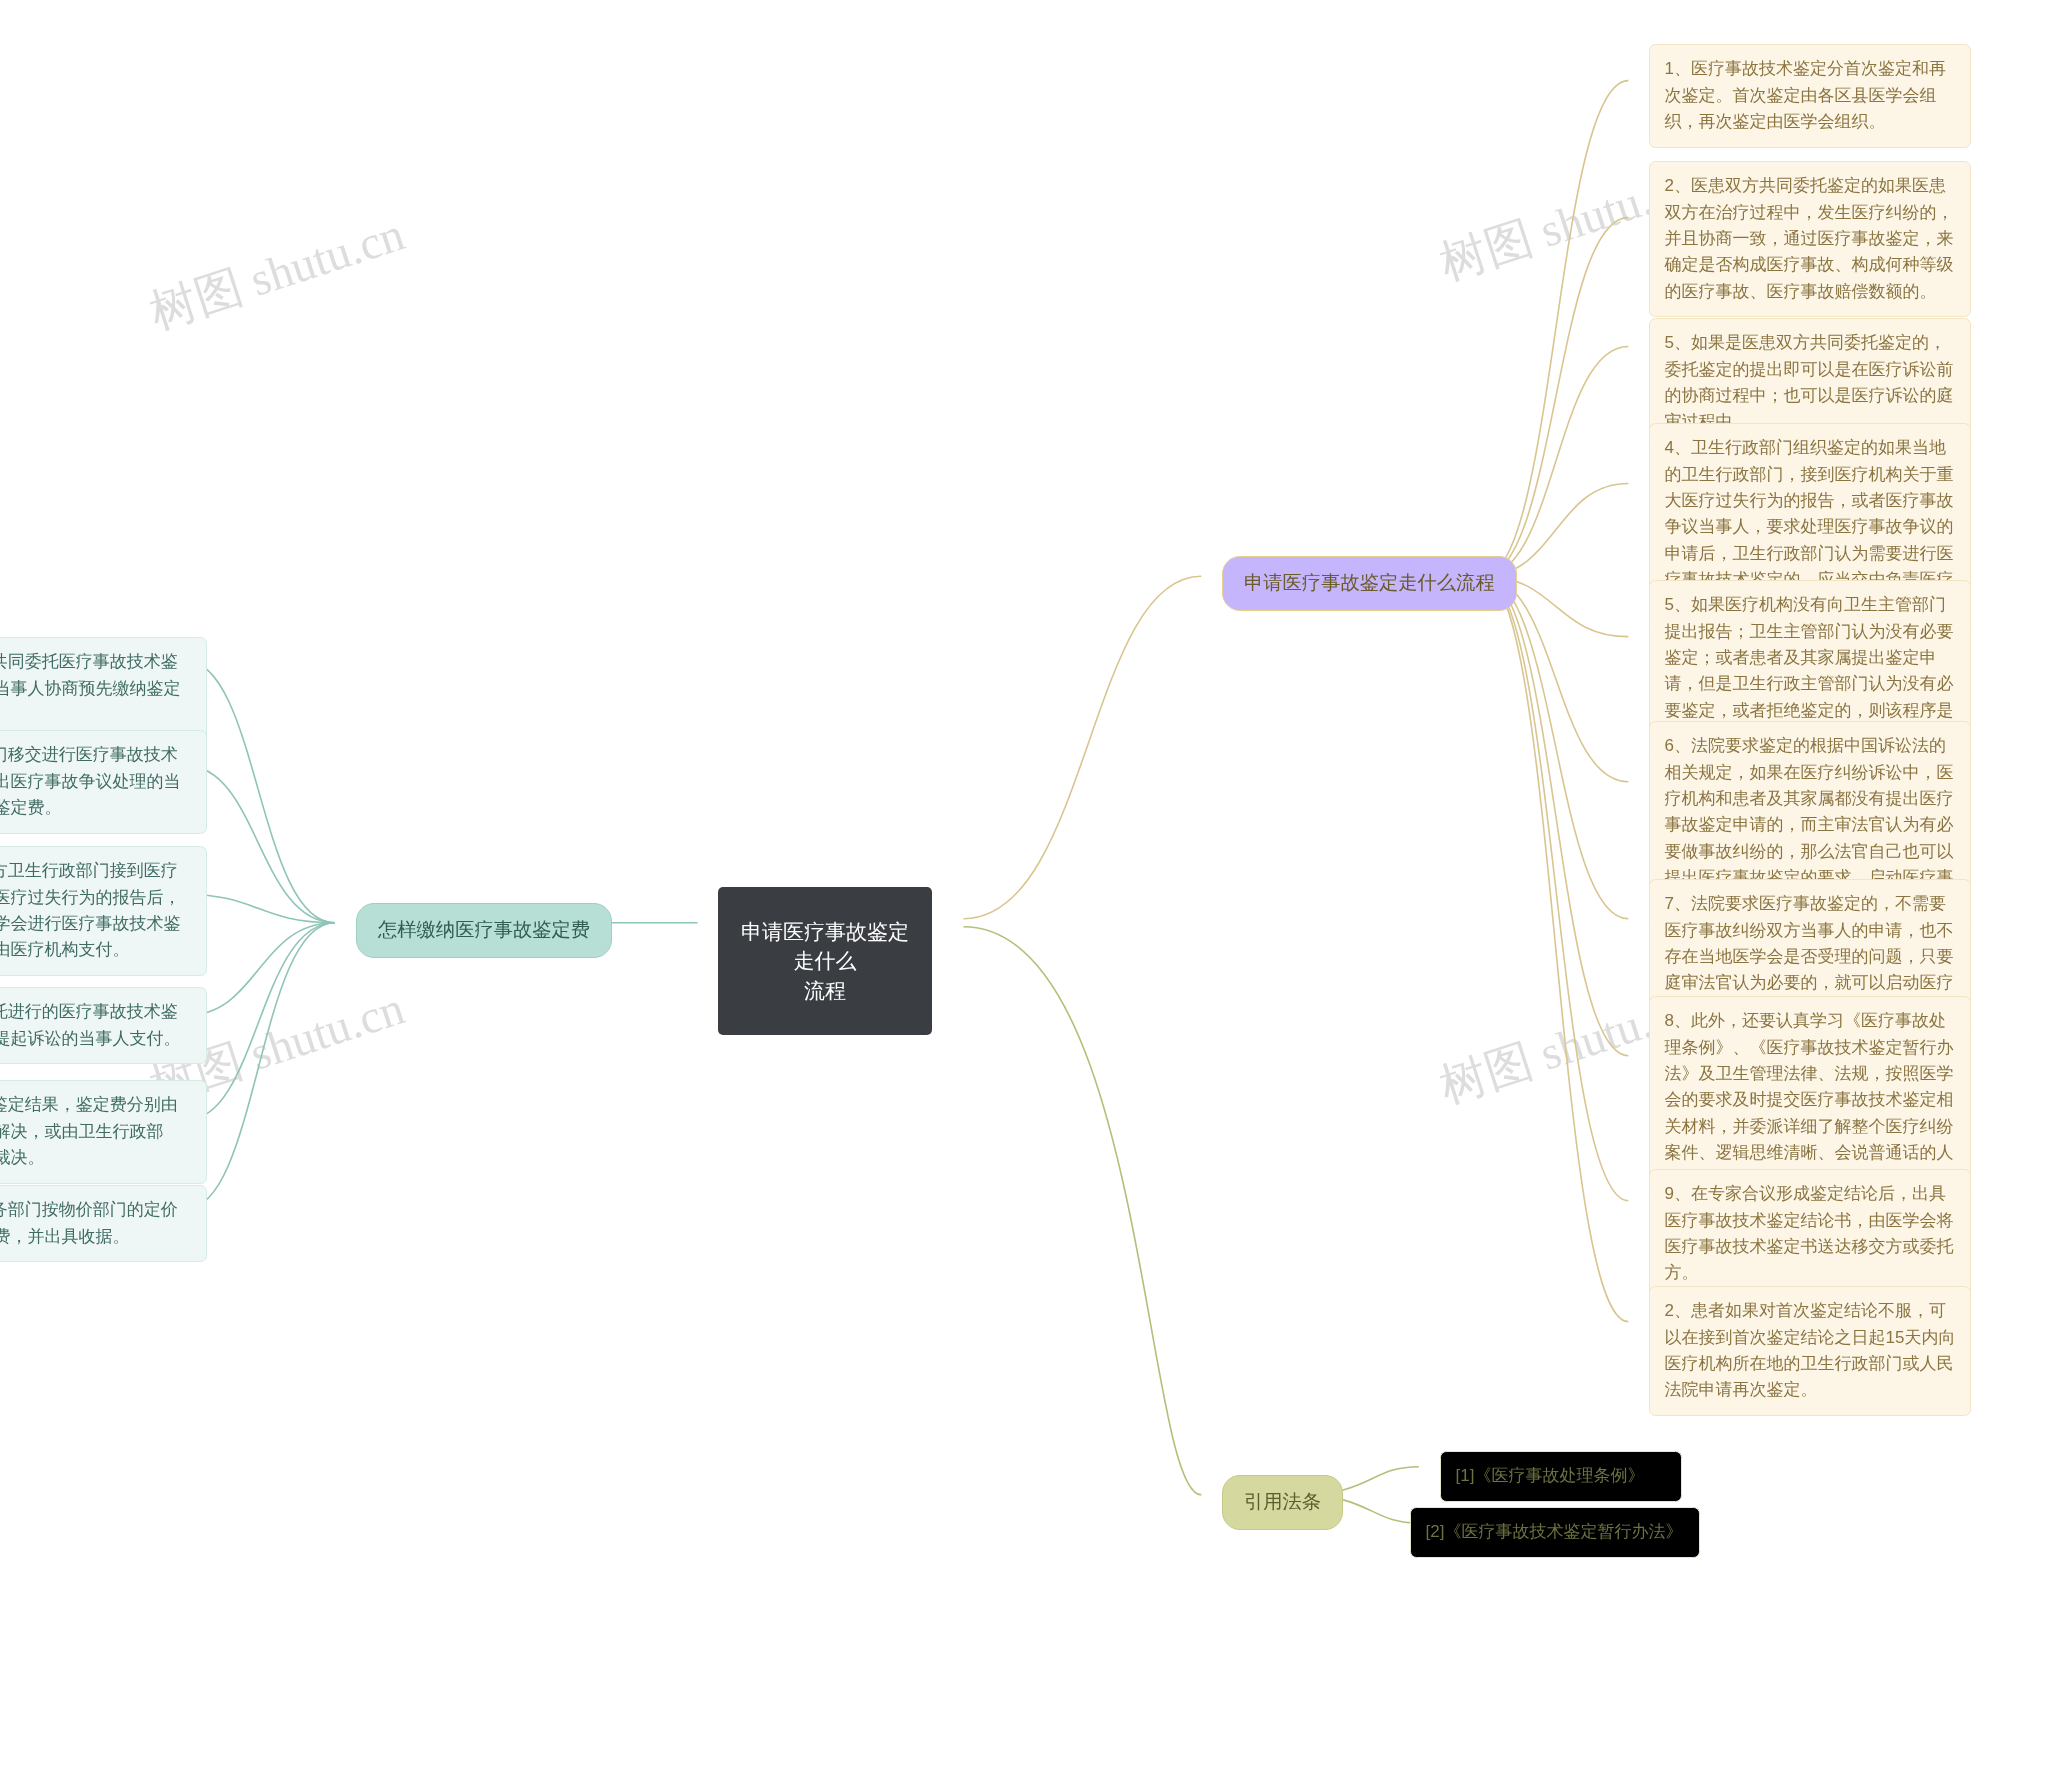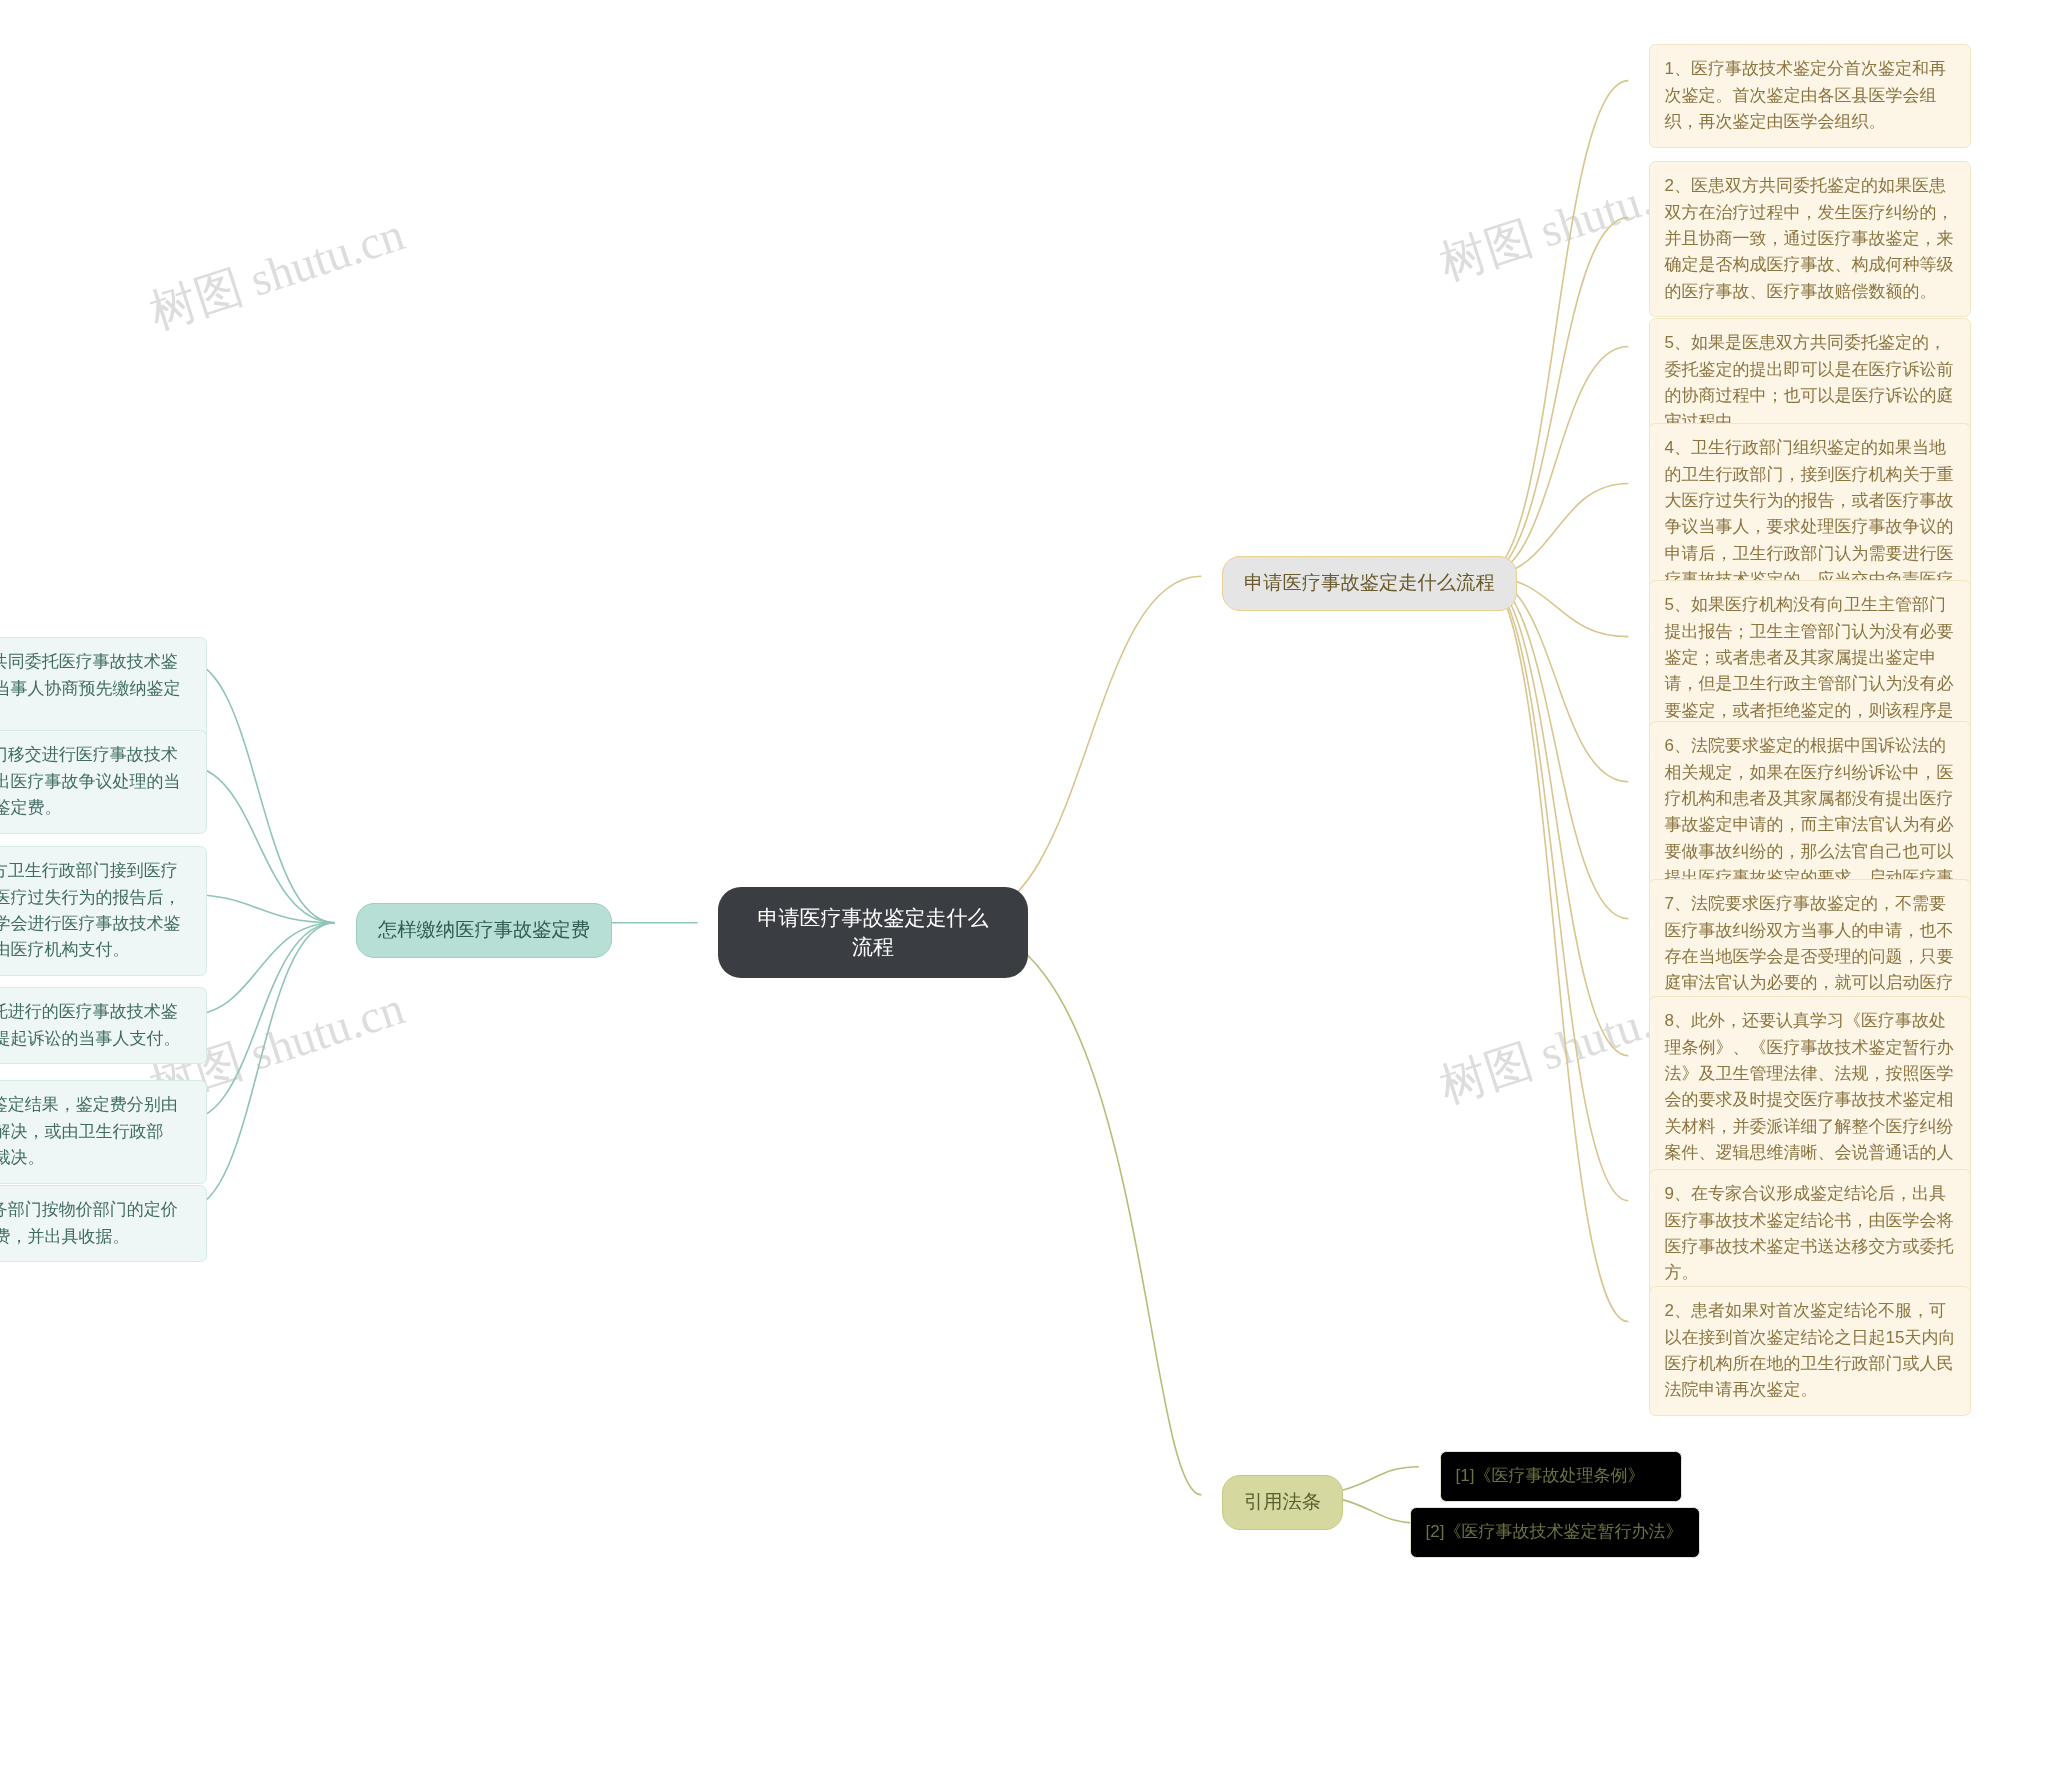--- a/index.html
+++ b/index.html
@@ -1,21 +1,21 @@
 <!DOCTYPE html>
 <html style="font-size:13px"><head>
 <meta charset="utf-8">
 <style>
   * { box-sizing: border-box; margin: 0; padding: 0; }
   html, body { width: 2064px; height: 1781px; background: #ffffff; font-family: "Microsoft YaHei", "PingFang SC", sans-serif; position: relative; overflow: hidden; }
   svg.connectors { position: absolute; top: 0; left: 0; width: 2064px; height: 1781px; pointer-events: none; }
   .node { position: absolute; border-radius: 8px; padding: 11.3px 16px; font-size: 18px; line-height: 1.55; margin-left: 21px; }
-  .root { background: #3a3d42; color: #fff; text-align: center; width: 310px; border-radius: 23px; padding: 16px 18px; font-size: 21px; line-height: 1.4; }
+  .root { background: #3a3d42; color: #fff; text-align: center; width: 214px; border-radius: 5px; padding: 30px 18px; font-size: 21px; line-height: 1.4; }
   .branch { border-radius: 18px; padding: 11.3px 21px; font-size: 19.3px; }
-  .branch.orange { background: #e5e5e5; color: #6b5a2b; border: 0.8px solid #e8cf8e; }
+  .branch.orange { background: #c4b5fd; color: #6b5a2b; border: 0.8px solid #e8cf8e; }
   .branch.olive  { background: #d5d9a0; color: #5a5e2f; border: 0.8px solid #c4c983; }
   .branch.teal   { background: #b8dfd6; color: #2f5d53; border: 0.8px solid #9ecfc3; }
   .leaf { width: 322px; font-size: 17px; padding: 11.3px 14.5px; border-radius: 6.4px; }
   .leaf.orange { background: #fdf6e7; color: #8a7440; border: 0.8px solid #f2e5c3; }
   .leaf.olive  { background: #000000; color: #6e7240; border: 0.8px solid #e6e8cd; }
   .leaf.teal   { background: #eef7f5; color: #3f6b62; border: 0.8px solid #d5ebe5; }
   .watermark { position: absolute; font-size: 47px; color: #ddd; transform: rotate(-18deg); pointer-events: none; user-select: none; font-family: "Times New Roman", serif; }
 </style>
 </head>
 <body>

